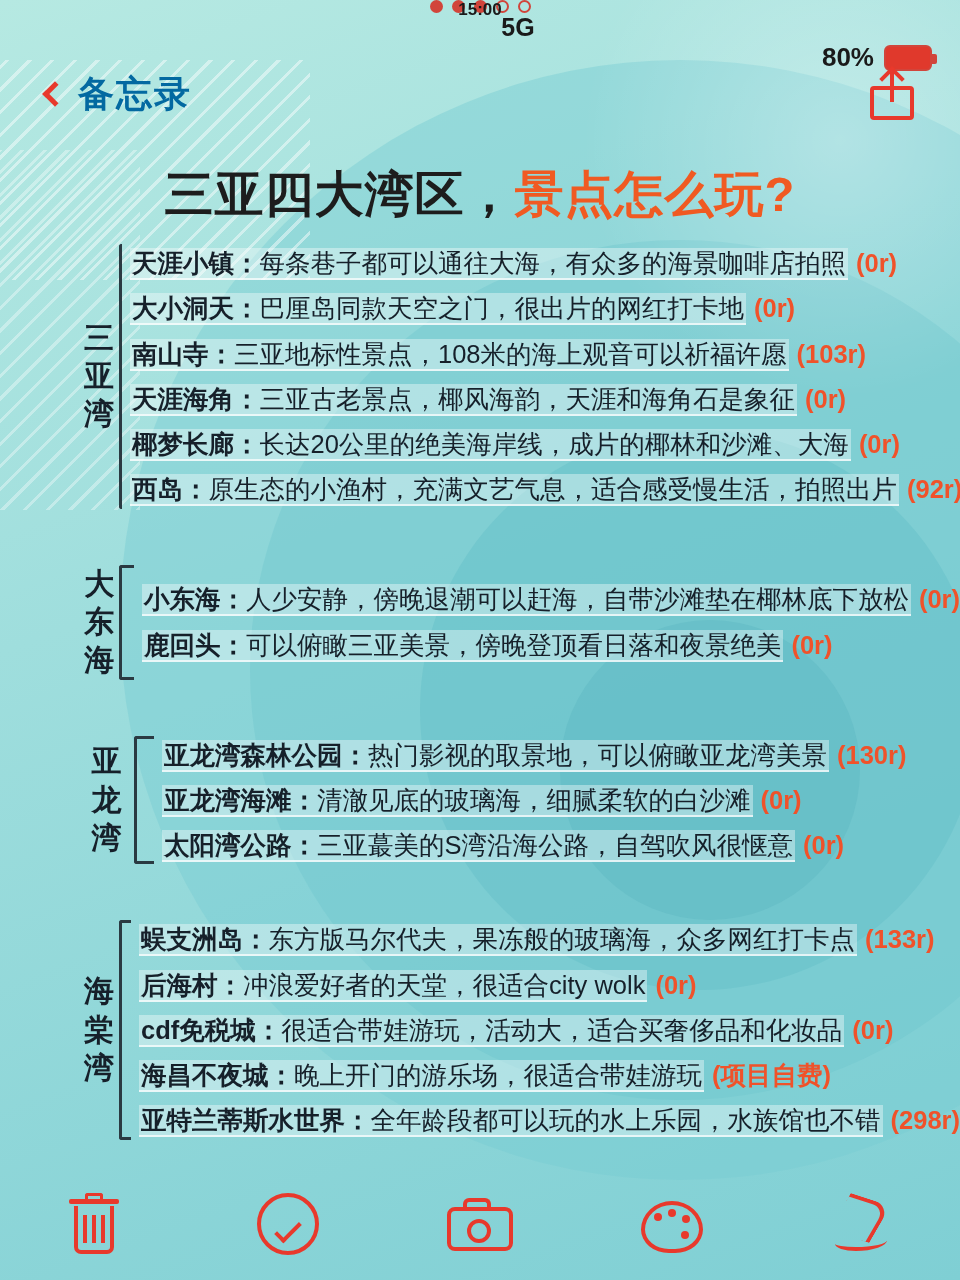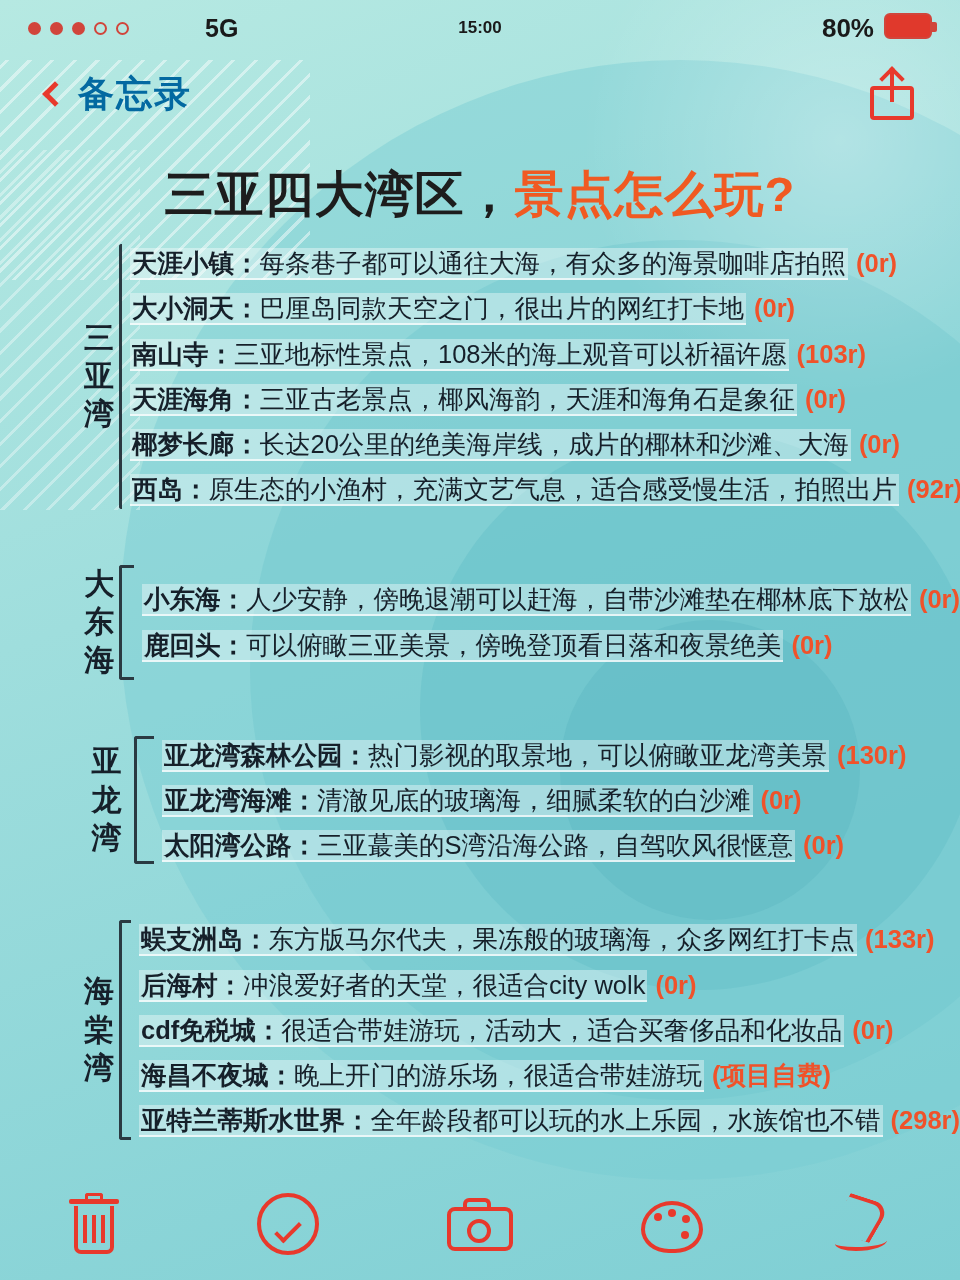--- a/index.html
+++ b/index.html
@@ -54,29 +54,29 @@
     border-radius: 50%;
     background: radial-gradient(circle, rgba(255,255,255,0.30) 0%, rgba(255,255,255,0) 70%);
   }
 
   
   .status-bar {
     position: relative;
     height: 56px;
     display: flex; align-items: center;
     padding: 0 28px;
-    font-size: 26px; font-weight: bold; color: #1a1a1a;
+    font-size: 26px; font-weight: bold; color: #1a1a1a; flex-direction: column;
   }
   .dots { display: flex; align-items: center; gap: 9px; }
   .dot { width: 13px; height: 13px; border-radius: 50%; background: #d1453b; }
   .dot.hollow { background: transparent; border: 2px solid #d1453b; }
   .status-net { margin-left: 76px; font-size: 25px; }
   .status-time { position: absolute; left: 0; right: 0; text-align: center;
                  font-size: 17px; pointer-events: none; }
-  .status-right { margin-left: auto; display: flex; align-items: flex-start; gap: 10px; }
+  .status-right { margin-left: auto; display: flex; align-items: center; gap: 10px; }
   .battery {
     width: 48px; height: 26px; border: 2px solid #d1453b; border-radius: 6px;
     background: #e0392c; position: relative;
   }
   .battery::after {
     content: ""; position: absolute; right: -7px; top: 7px;
     width: 5px; height: 10px; background: #d1453b; border-radius: 0 2px 2px 0;
   }
 
   

